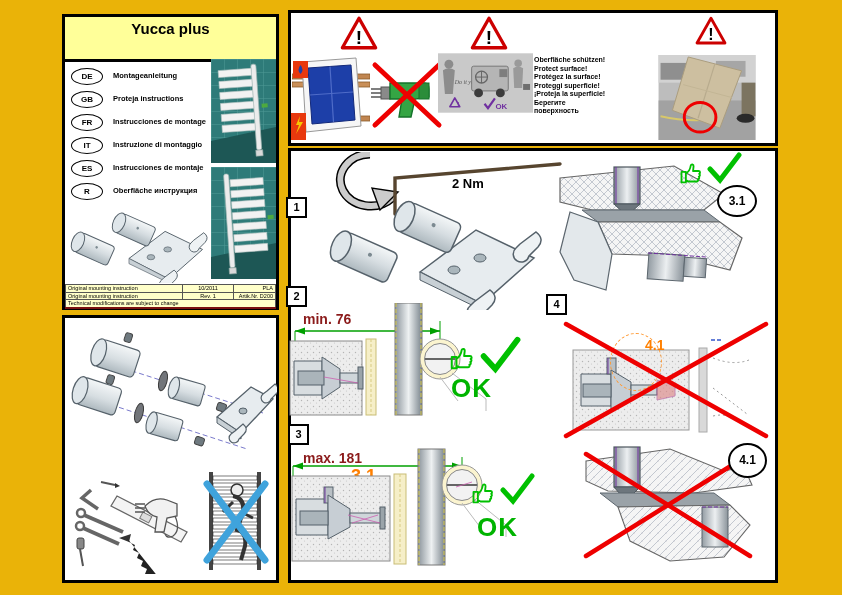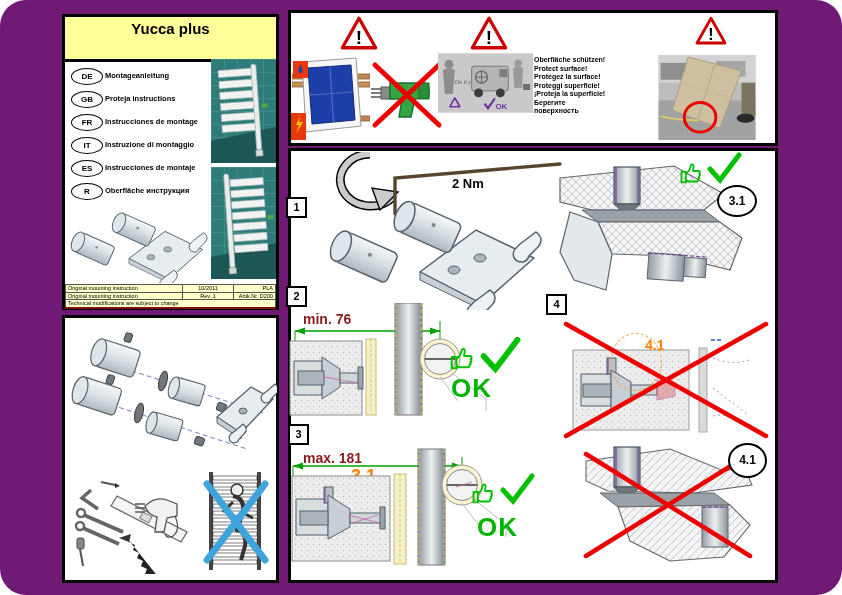--- a/index.html
+++ b/index.html
@@ -1,28 +1,28 @@
 <!DOCTYPE html>
 <html><head>
 <meta charset="utf-8">
 <style>
   html,body{margin:0;padding:0;background:#fff;}
-  .page{position:relative;width:842px;height:595px;background:#701a75;
-        font-family:"Liberation Sans",sans-serif;color:#000;overflow:hidden;border-radius:26px;}
+  .page{position:relative;width:842px;height:595px;background:#eab308;
+        font-family:"Liberation Sans",sans-serif;color:#000;overflow:hidden;}
   .abs{position:absolute;}
   .panel{position:absolute;border:3px solid #000;background:#fff;box-sizing:border-box;}
   .step-num{position:absolute;width:17px;height:17px;background:#fff;border:2px solid #000;
             font:bold 11px/17px "Liberation Sans",sans-serif;text-align:center;z-index:30;}
   .title-box{position:absolute;left:0;top:0;width:211px;height:42px;background:#ffff99;
              border-bottom:3px solid #000;text-align:center;}
   .title-box div{font:bold 15px/20px "Liberation Sans",sans-serif;}
   .lang-row{position:absolute;left:6px;height:18px;}
   .lang-badge{position:absolute;left:0;top:0;width:30px;height:15px;border:1.5px solid #000;
               border-radius:50%;font:bold 8px/15px "Liberation Sans",sans-serif;text-align:center;background:#fff;}
-  .lang-label{position:absolute;left:34px;top:3px;font:bold 7.5px "Liberation Sans",sans-serif;white-space:nowrap;}
+  .lang-label{position:absolute;left:42px;top:3px;font:bold 7.5px "Liberation Sans",sans-serif;white-space:nowrap;}
   .info-table{position:absolute;left:0;top:267px;width:211px;border-collapse:collapse;
               background:#ffffc9;font:5.5px "Liberation Sans",sans-serif;border-top:1px solid #000;}
   .info-table td{border:0.5px solid #555;padding:0 2px;height:6.5px;white-space:nowrap;overflow:hidden;}
   .info-table tr:last-child td{border-bottom:2px solid #7b1111;}
   .dim-label{position:absolute;font:bold 14px "Liberation Sans",sans-serif;color:#8b1a1a;white-space:nowrap;}
   .ok-word{position:absolute;font:bold 26px "Liberation Sans",sans-serif;color:#00b400;letter-spacing:1px;}
   .ref-orange{position:absolute;font:bold 18px "Liberation Sans",sans-serif;color:#ff8000;}
   .dash-circle{position:absolute;border:1.5px dashed #ff9933;border-radius:50%;}
   .bubble{position:absolute;background:#fff;border:2px solid #000;border-radius:50%;
           text-align:center;z-index:25;}

